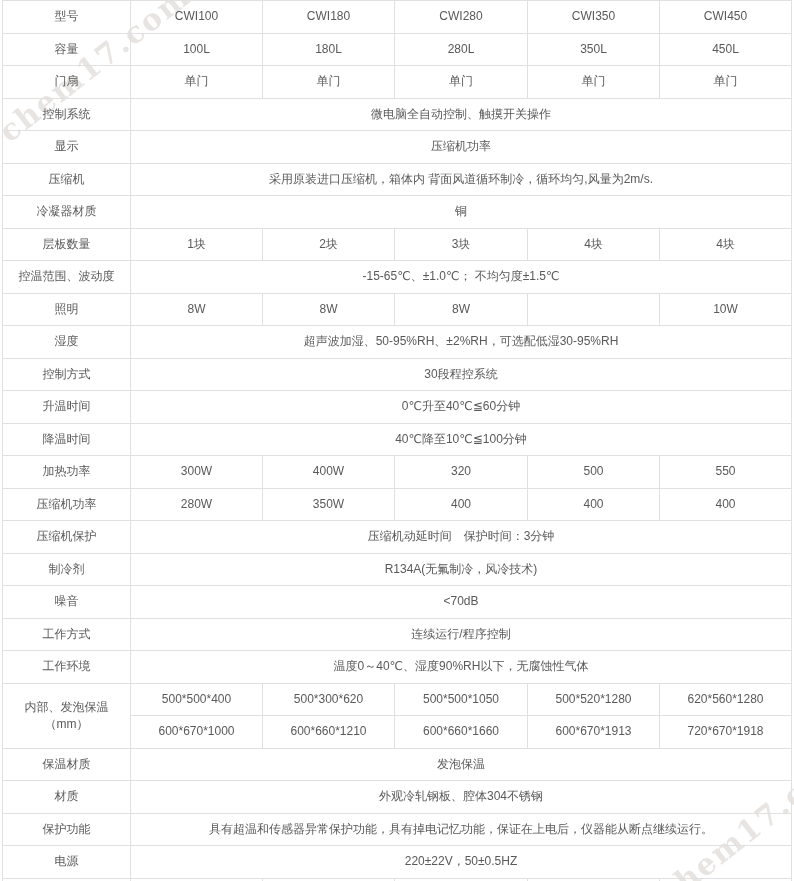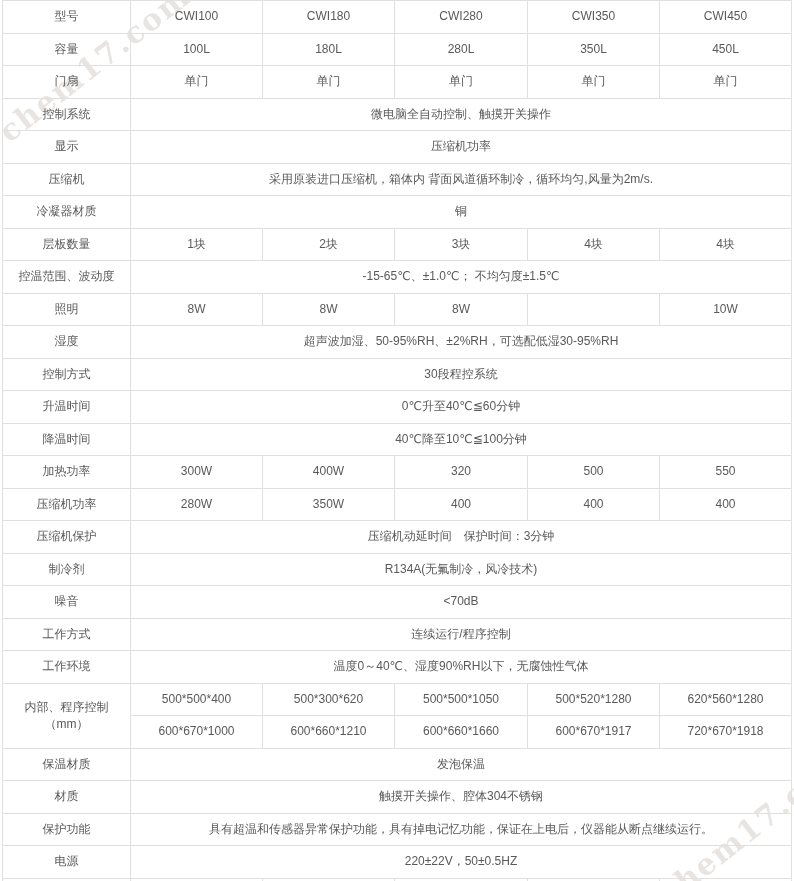--- a/index.html
+++ b/index.html
@@ -176,41 +176,41 @@
       </tr>
       <tr>
         <td>工作方式</td>
         <td colspan="5">连续运行/程序控制</td>
       </tr>
       <tr>
         <td>工作环境</td>
         <td colspan="5">温度0～40℃、湿度90%RH以下，无腐蚀性气体</td>
       </tr>
       <tr>
-        <td rowspan="2">内部、程序控制（mm）</td>
+        <td rowspan="2">内部、发泡保温（mm）</td>
         <td>500*500*400</td>
         <td>500*300*620</td>
         <td>500*500*1050</td>
         <td>500*520*1280</td>
         <td>620*560*1280</td>
       </tr>
       <tr>
         <td>600*670*1000</td>
         <td>600*660*1210</td>
         <td>600*660*1660</td>
-        <td>600*670*1917</td>
+        <td>600*670*1913</td>
         <td>720*670*1918</td>
       </tr>
       <tr>
         <td>保温材质</td>
         <td colspan="5">发泡保温</td>
       </tr>
       <tr>
         <td>材质</td>
-        <td colspan="5">触摸开关操作、腔体304不锈钢</td>
+        <td colspan="5">外观冷轧钢板、腔体304不锈钢</td>
       </tr>
       <tr>
         <td>保护功能</td>
         <td colspan="5">具有超温和传感器异常保护功能，具有掉电记忆功能，保证在上电后，仪器能从断点继续运行。</td>
       </tr>
       <tr>
         <td>电源</td>
         <td colspan="5">220±22V，50±0.5HZ</td>
       </tr>
       <tr class="stub-row">

